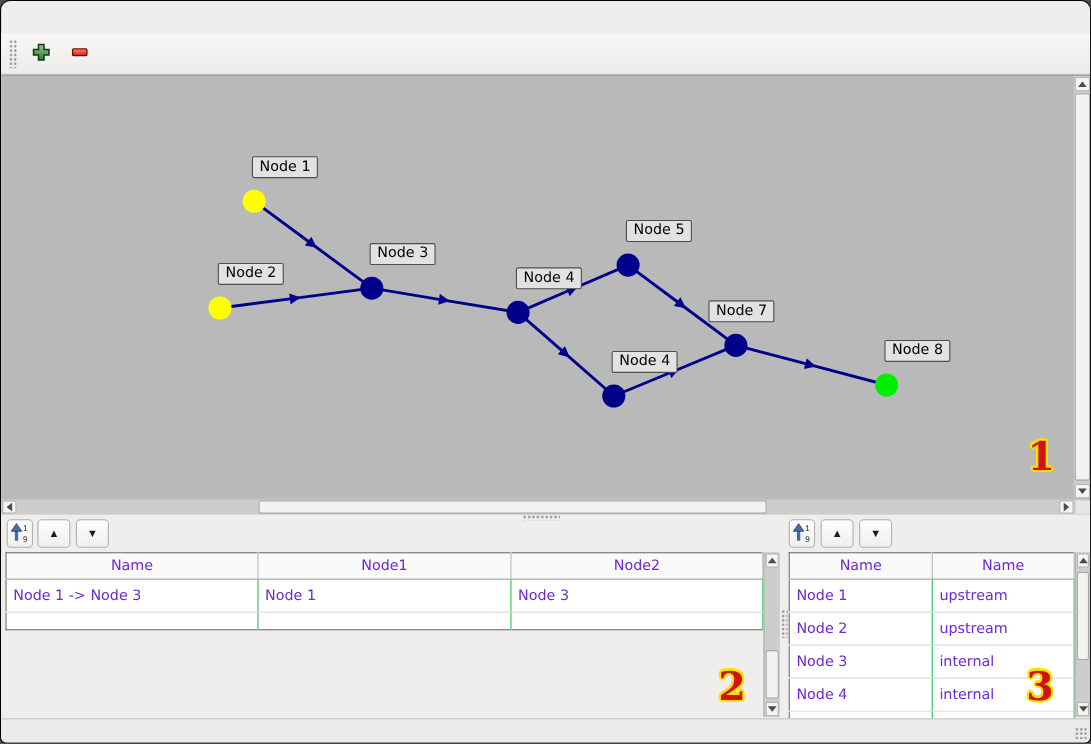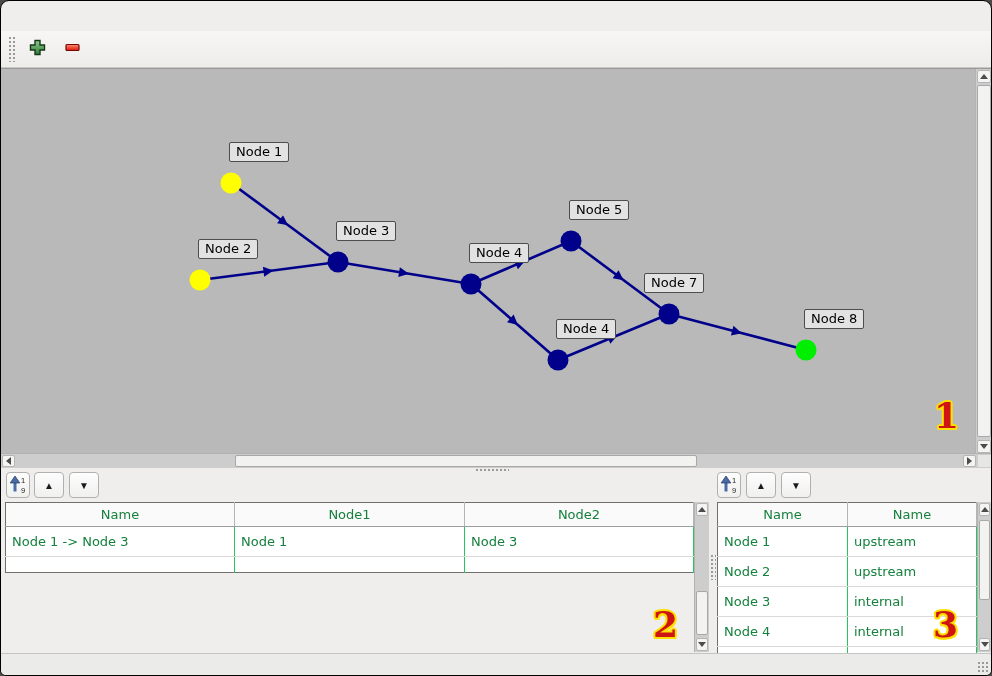--- a/index.html
+++ b/index.html
@@ -25,21 +25,21 @@
   .sb-btn{position:absolute;background:#f4f4f3;border:1px solid #b5b5b5;border-radius:2px;display:flex;align-items:center;justify-content:center;box-sizing:border-box;}
   .sb-thumb{position:absolute;background:#f2f2f1;border:1px solid #a8a8a8;border-radius:2px;box-sizing:border-box;}
   .tri{width:0;height:0;border-style:solid;}
   .tri-up{border-width:0 4px 5px 4px;border-color:transparent transparent #4c4c4c transparent;}
   .tri-down{border-width:5px 4px 0 4px;border-color:#4c4c4c transparent transparent transparent;}
   .tri-left{border-width:4px 5px 4px 0;border-color:transparent #4c4c4c transparent transparent;}
   .tri-right{border-width:4px 0 4px 5px;border-color:transparent transparent transparent #4c4c4c;}
   
   .bottom{position:absolute;left:0;top:467px;width:100%;height:185px;background:#efeeec;}
   .mini-btn{position:absolute;height:26px;background:linear-gradient(#fdfdfd,#f0f0ef);border:1px solid #b0b0ae;border-radius:4px;display:flex;align-items:center;justify-content:center;font-size:10px;color:#1a1a1a;padding:0;cursor:pointer;box-sizing:border-box;}
-  table.grid{position:absolute;border-collapse:collapse;table-layout:fixed;background:#fff;border:1px solid #6f6f6f;font-size:13px;color:#15803d;}
+  table.grid{position:absolute;border-collapse:collapse;table-layout:fixed;background:#fff;border:1px solid #6f6f6f;font-size:13px;color:#6d28d9;}
   table.grid th{background:#fafafa;font-weight:normal;height:21px;border-right:1px solid #b5b5b5;border-bottom:1px solid #9d9d9d;text-align:center;overflow:hidden;}
   table.grid td{height:29px;border-right:1px solid #22c55e;border-bottom:1px solid #dadada;padding:0 6px;text-align:left;overflow:hidden;white-space:nowrap;}
   table.grid tr.partial-row td{height:6px;border-bottom:none;}
   .pane-splitter{position:absolute;width:6px;height:26px;}
   .h-splitter{position:absolute;width:34px;height:5px;}
   
   .statusbar{position:absolute;left:0;top:652px;width:100%;height:22px;background:#ebebe9;border-top:1px solid #c4c4c4;box-sizing:border-box;}
   .resize-grip{position:absolute;right:3px;bottom:3px;width:11px;height:11px;}
 </style>
 </head>

